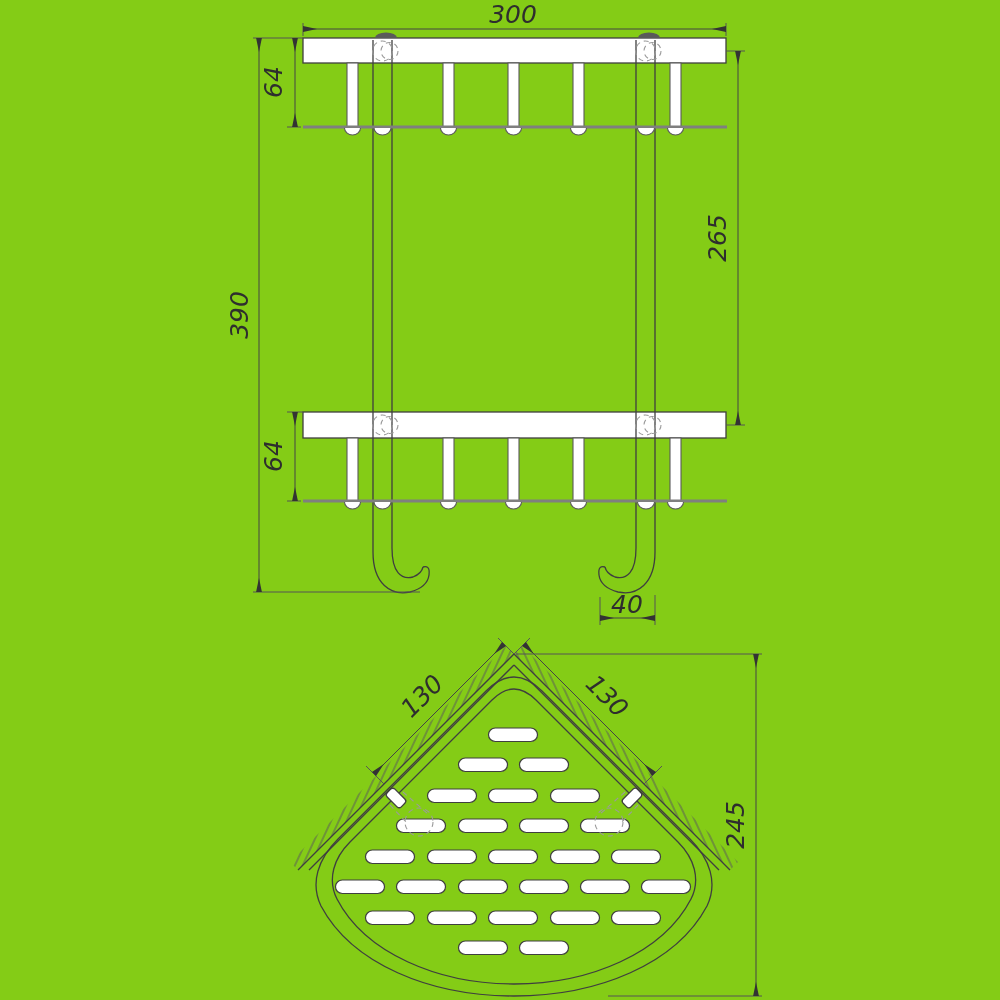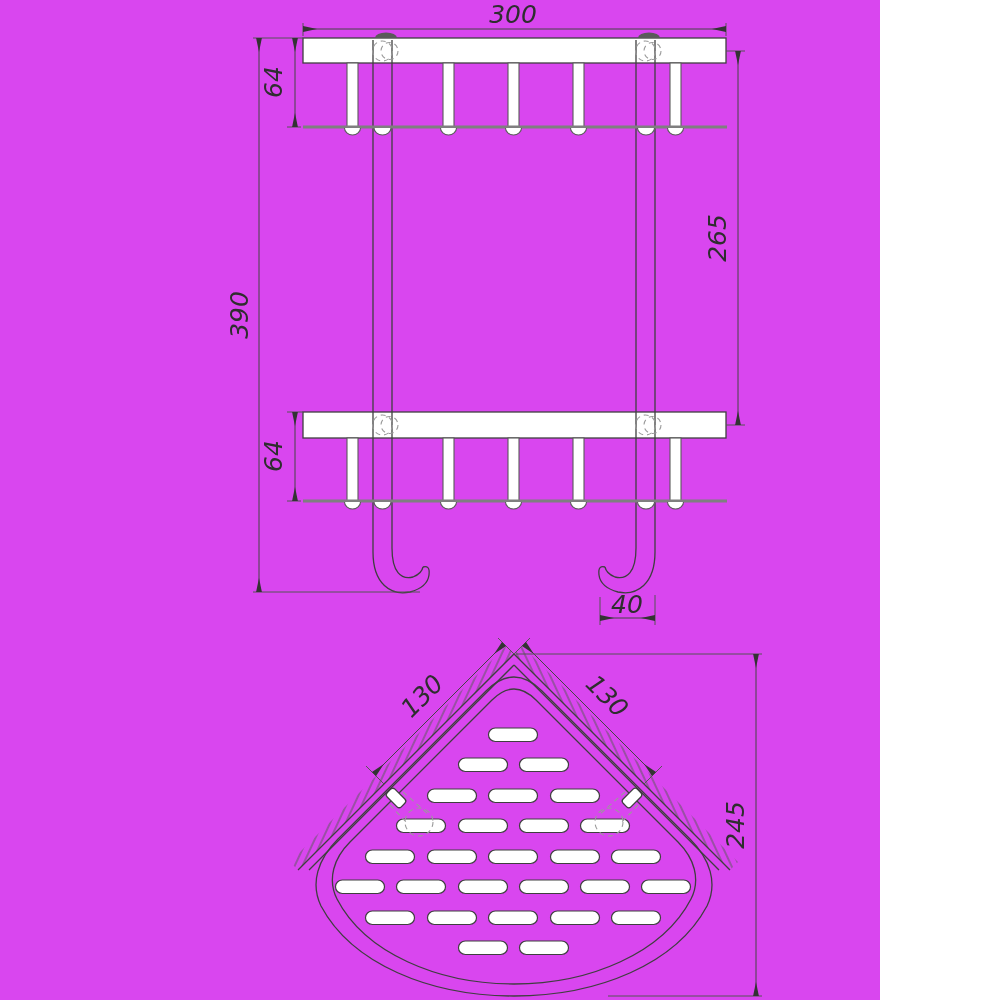--- a/index.html
+++ b/index.html
@@ -1,16 +1,16 @@
 <!DOCTYPE html>
 <html><head>
 <meta charset="utf-8">
 <style>
   html,body{margin:0;padding:0;background:#ffffff;}
-  .page{width:880px;height:1000px;background:#d946ef;position:relative;overflow:hidden;}
+  .page{width:1000px;height:1000px;background:#84cc16;position:relative;overflow:hidden;}
   svg{display:block;}
   text{font-family:"DejaVu Sans","Liberation Sans",sans-serif;font-style:italic;
        fill:#2e2e2e;font-size:25px;}
   .outline{stroke:#3f3f3f;stroke-width:1.3;fill:none;}
   .outlineF{stroke:#3f3f3f;stroke-width:1.3;fill:#ffffff;}
   .bal{stroke:#5a5a5a;stroke-width:1.1;fill:#ffffff;}
   .foot{stroke:#5a5a5a;stroke-width:1.1;fill:#ffffff;}
   .shelf{stroke:#7f7f7f;stroke-width:3;fill:none;}
   .dim{stroke:#444444;stroke-width:1;fill:none;}
   .ext{stroke:#555555;stroke-width:1;fill:none;}

